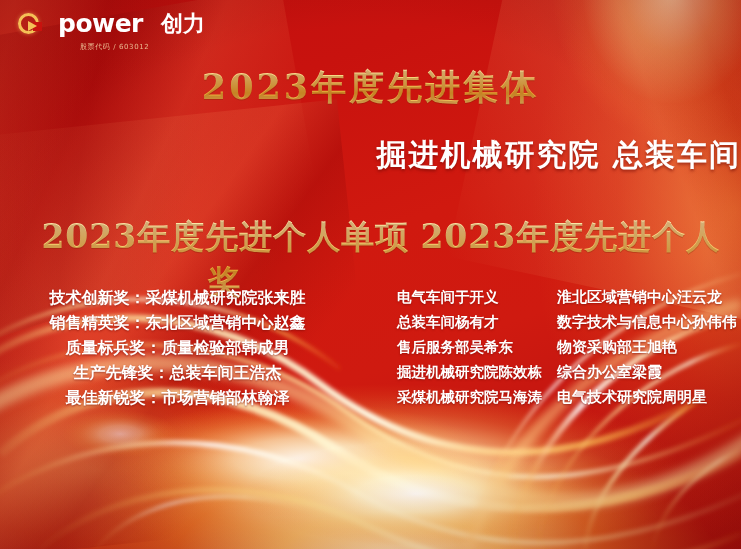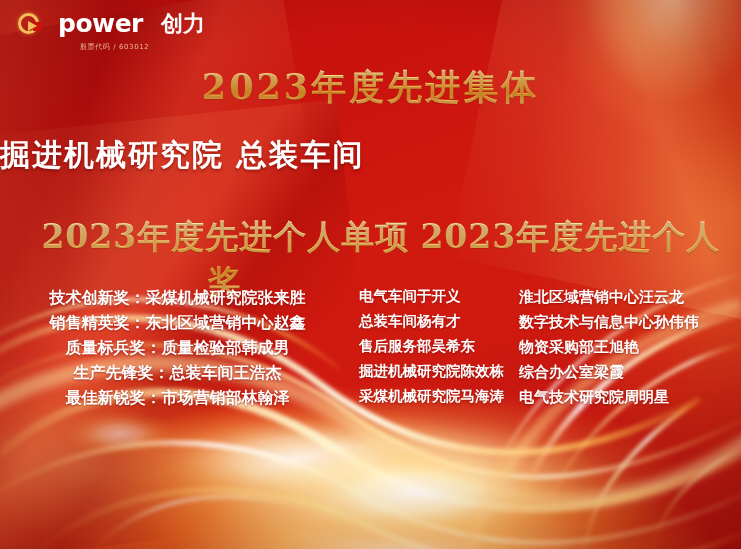--- a/index.html
+++ b/index.html
@@ -113,21 +113,21 @@
   }
   .serif{ font-family:"DejaVu Serif","Liberation Serif",serif; }
 
   .title-main{
     position:absolute; left:0; right:0; top:64px;
     text-align:center; font-size:35px; letter-spacing:3px;
     z-index:5;
   }
   .title-sub{
     position:absolute; left:0; right:0; top:135px;
-    text-align:left; font-size:30px; letter-spacing:2px;
+    text-align:right; font-size:30px; letter-spacing:2px;
     z-index:5;
   }
 
   .heads{
     position:absolute; left:0; right:0; top:215px;
     display:flex; z-index:5;padding-left:35px;
   }
   .head-left{ width:400px; text-align:center; font-size:33px; letter-spacing:1px; }
   .head-right{ width:341px; text-align:center; font-size:33px; letter-spacing:1px; padding-right:16px; }
 
@@ -148,21 +148,22 @@
     color:#ffffff; font-weight:700; white-space:nowrap;
     text-shadow:0 1px 2px rgba(120,12,6,0.60);
     font-family:"DejaVu Serif","Liberation Serif",serif;
   }
   .person-row{
     display:flex; line-height:25px;
   }
   .person-a{
     width:160px; font-size:14.5px; color:#ffffff; font-weight:700;
     white-space:nowrap; text-shadow:0 1px 2px rgba(120,12,6,0.60);
-    font-family:Liberation Mono, monospace;
+    font-family:Liberation Sans, sans-serif;
+    margin-left:38px;
   }
   .person-b{
     font-size:15px; color:#ffffff; font-weight:700;
     white-space:nowrap; text-shadow:0 1px 2px rgba(120,12,6,0.60);
     font-family:"DejaVu Serif","Liberation Serif",serif;
   }
 </style>
 </head>
 <body>
 

